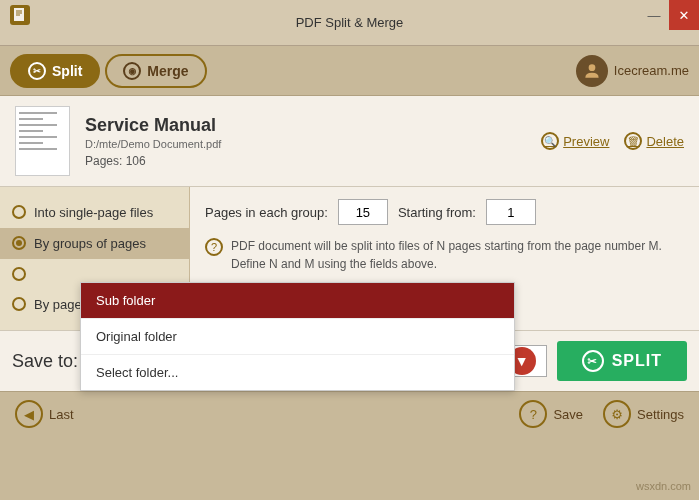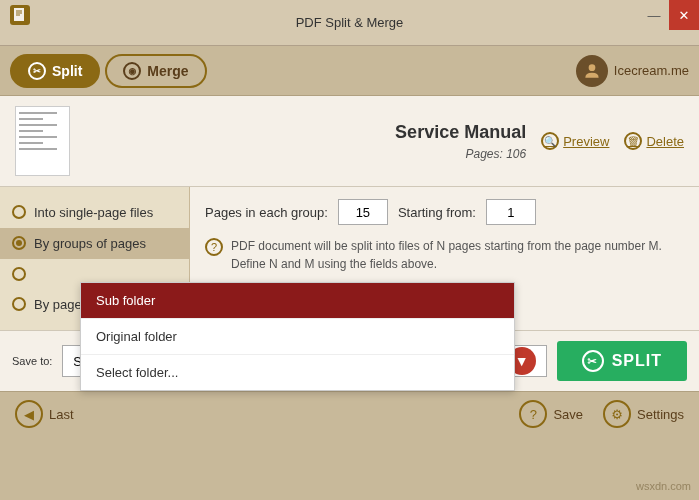--- a/index.html
+++ b/index.html
@@ -145,24 +145,24 @@
       padding: 3px;
       position: relative;
     }
     .thumb-line {
       height: 2px;
       background: #aaa;
       margin: 2px 0;
       width: 80%;
     }
     .thumb-line.short { width: 50%; }
-    .file-details { flex: 1; text-align: right; }
+    .file-details { flex: 1; }
     .file-name { font-size: 18px; font-weight: bold; color: #333; }
     .file-path { font-size: 11px; color: #666; margin-top: 2px; }
-    .file-pages { font-size: 12px; color: #555; margin-top: 4px; font-style: italic; }
+    .file-pages { font-size: 12px; color: #555; margin-top: 4px; }
     .file-actions {
       display: flex;
       gap: 15px;
       align-items: center;
     }
     .action-link {
       color: #8B6914;
       font-size: 13px;
       text-decoration: underline;
       cursor: pointer;
@@ -276,21 +276,21 @@
     .save-row {
       display: flex;
       align-items: center;
       padding: 10px 12px;
       background: #f5f0e8;
       border-top: 1px solid #d0c8b8;
       gap: 10px;
       position: relative;
     }
     .save-label {
-      font-size: 11px;
+      font-size: 18px;
       color: #333;
       white-space: nowrap;
     }
     .save-select {
       flex: 1;
       height: 32px;
       border: 1px solid #aaa;
       background: white;
       padding: 0 10px;
       font-size: 13px;
@@ -445,20 +445,21 @@
       <div class="thumb-line"></div>
       <div class="thumb-line short"></div>
       <div class="thumb-line"></div>
       <div class="thumb-line short"></div>
       <div class="thumb-line"></div>
       <div class="thumb-line short"></div>
       <div class="thumb-line"></div>
     </div>
     <div class="file-details">
       <div class="file-name">Service Manual</div>
+      <div class="file-path">D:/mte/Demo Document.pdf</div>
       <div class="file-pages">Pages: 106</div>
     </div>
     <div class="file-actions">
       <span class="action-link">
         <span class="action-icon">🔍</span>
         <span>Preview</span>
       </span>
       <span class="action-link">
         <span class="action-icon">🗑</span>
         <span>Delete</span>

